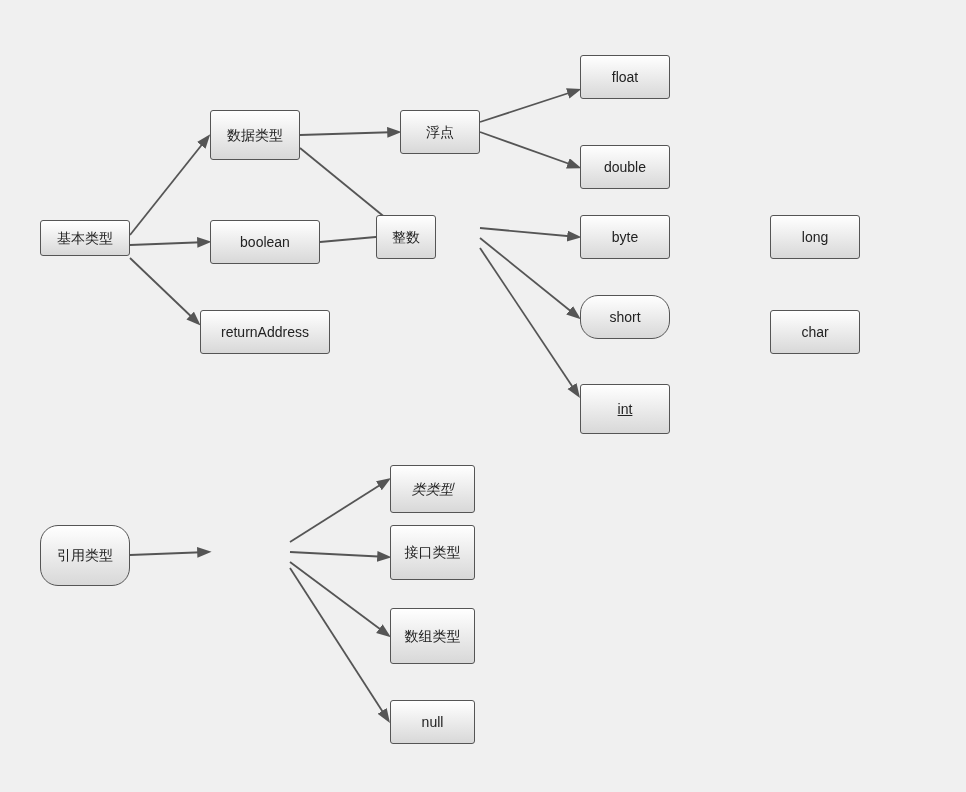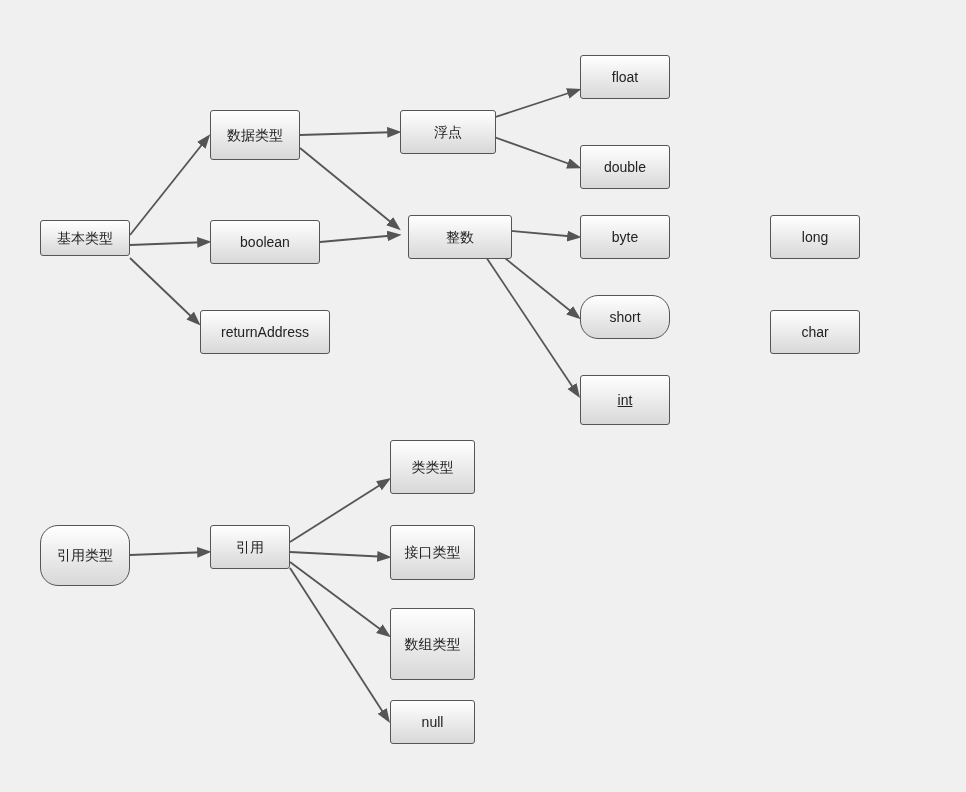--- a/index.html
+++ b/index.html
@@ -93,43 +93,42 @@
   </svg>
 
   <div class="node" style="left:40px; top:220px; width:90px; height:36px;">基本类型</div>
 
   <div class="node" style="left:210px; top:110px; width:90px; height:50px;">数据类型</div>
 
   <div class="node" style="left:210px; top:220px; width:110px; height:44px;">boolean</div>
 
   <div class="node" style="left:200px; top:310px; width:130px; height:44px;">returnAddress</div>
 
-  <div class="node" style="left:400px; top:110px; width:96px; height:44px;">浮点</div>
+  <div class="node" style="left:400px; top:110px; width:80px; height:44px;">浮点</div>
 
-  <div class="node" style="left:408px; top:215px; width:104px; height:44px;">整数</div>
+  <div class="node" style="left:376px; top:215px; width:60px; height:44px;">整数</div>
 
   <div class="node" style="left:580px; top:55px; width:90px; height:44px;">float</div>
 
   <div class="node" style="left:580px; top:145px; width:90px; height:44px;">double</div>
 
   <div class="node" style="left:580px; top:215px; width:90px; height:44px;">byte</div>
 
   <div class="node" style="left:580px; top:295px; width:90px; height:44px;border-radius:18px;">short</div>
 
-  <div class="node" style="left:580px; top:375px; width:90px; height:50px;text-decoration:underline;">int</div>
+  <div class="node" style="left:580px; top:384px; width:90px; height:50px;text-decoration:underline;">int</div>
 
   <div class="node" style="left:770px; top:215px; width:90px; height:44px;">long</div>
 
   <div class="node" style="left:770px; top:310px; width:90px; height:44px;">char</div>
 
   <div class="node" style="left:40px; top:525px; width:90px; height:61px;border-radius:18px;">引用类型</div>
 
-  <div class="node" style="left:210px; top:525px; width:80px; height:44px;">引用</div>
 
-  <div class="node" style="left:390px; top:440px; width:85px; height:54px;">类类型</div>
+  <div class="node" style="left:390px; top:465px; width:85px; height:48px;font-style:italic;">类类型</div>
 
   <div class="node" style="left:390px; top:525px; width:85px; height:55px;">接口类型</div>
 
-  <div class="node" style="left:390px; top:608px; width:85px; height:72px;">数组类型</div>
+  <div class="node" style="left:390px; top:608px; width:85px; height:56px;">数组类型</div>
 
   <div class="node" style="left:390px; top:700px; width:85px; height:44px;">null</div>
 
 </div>
 
 </body></html>

